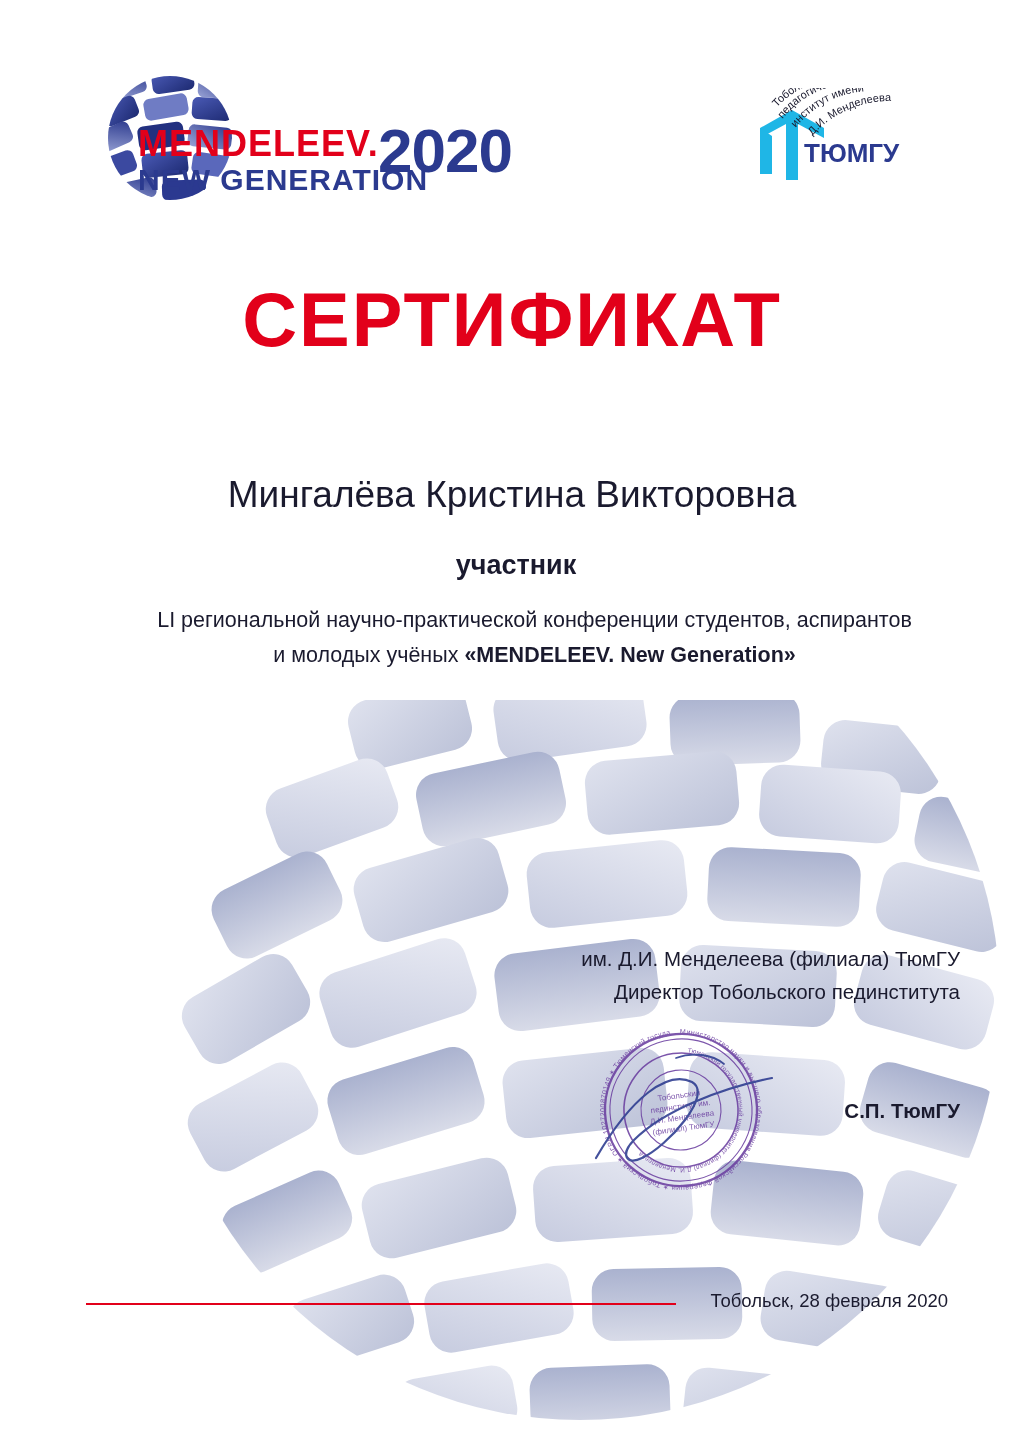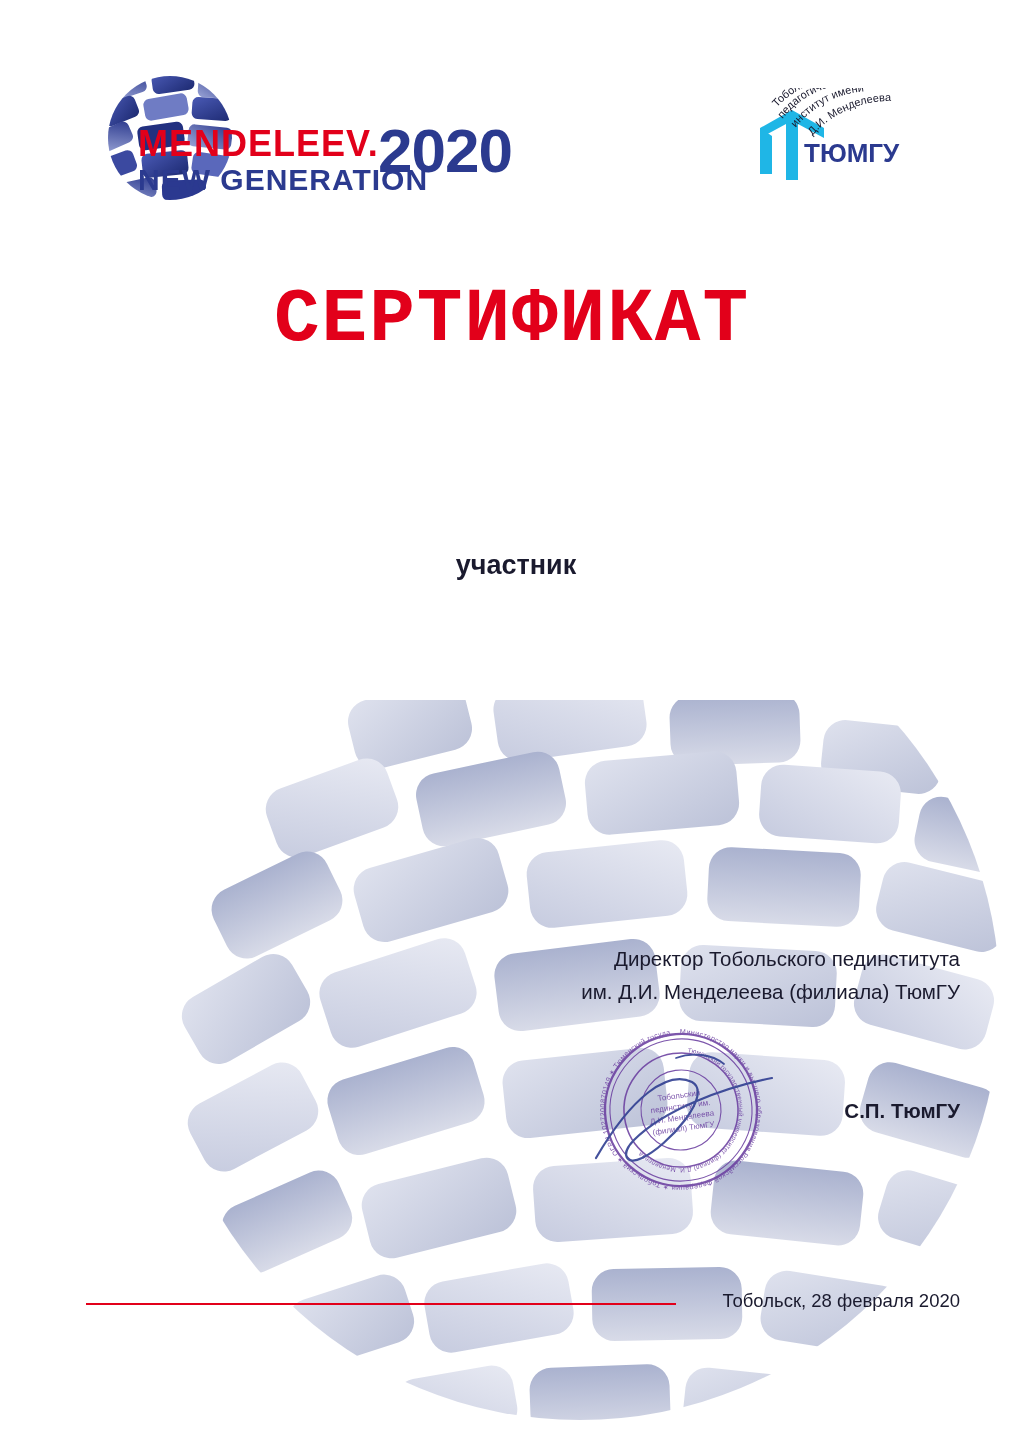--- a/index.html
+++ b/index.html
@@ -62,21 +62,21 @@
     position: absolute;
     left: 0;
     right: 0;
     top: 282px;
     text-align: center;
     color: #e2001a;
     font-size: 76px;
     font-weight: bold;
     letter-spacing: 2px;
     line-height: 1;
-    font-family: Liberation Mono, monospace;
+    font-family: Liberation Sans, sans-serif;
   }
 
   .recipient {
     position: absolute;
     left: 0;
     right: 0;
     top: 473px;
     text-align: center;
     color: #1a1a2e;
     font-size: 37px;
@@ -122,21 +122,21 @@
     position: absolute;
     right: 64px;
     top: 1099px;
     color: #1a1a2e;
     font-size: 20.5px;
     font-weight: bold;
   }
 
   .place-date {
     position: absolute;
-    right: 64px;
+    right: 76px;
     top: 1290px;
     color: #1a1a2e;
     font-size: 18.5px;
   }
 
   .rule {
     position: absolute;
     left: 86px;
     top: 1303px;
     width: 590px;
@@ -307,27 +307,32 @@
       <text font-family="'Liberation Sans',sans-serif" font-size="11" fill="#1a1a2e">
         <textPath href="#arc4" startOffset="33%">Д.И. Менделеева</textPath>
       </text>
     </svg>
   </div>
 
   <div class="content">
 
     <div class="title">СЕРТИФИКАТ</div>
 
+    <div class="recipient">Мингалёва Кристина Викторовна</div>
 
     <div class="role">участник</div>
 
+    <div class="desc">
+      <div>LI региональной научно-практической конференции студентов, аспирантов</div>
+      <div><span>и молодых учёных </span><span class="b">«MENDELEEV. New Generation»</span></div>
+    </div>
 
     <div class="signer-role">
+      <div>им. Д.И. Менделеева (филиала) ТюмГУ</div>
       <div>Директор Тобольского пединститута</div>
-      <div>им. Д.И. Менделеева (филиала) ТюмГУ</div>
     </div>
 
     <div class="signer-name">С.П. ТюмГУ</div>
 
     <div class="rule"></div>
 
     <div class="place-date">Тобольск, 28 февраля 2020</div>
   </div>
 
   <div class="stamp">

